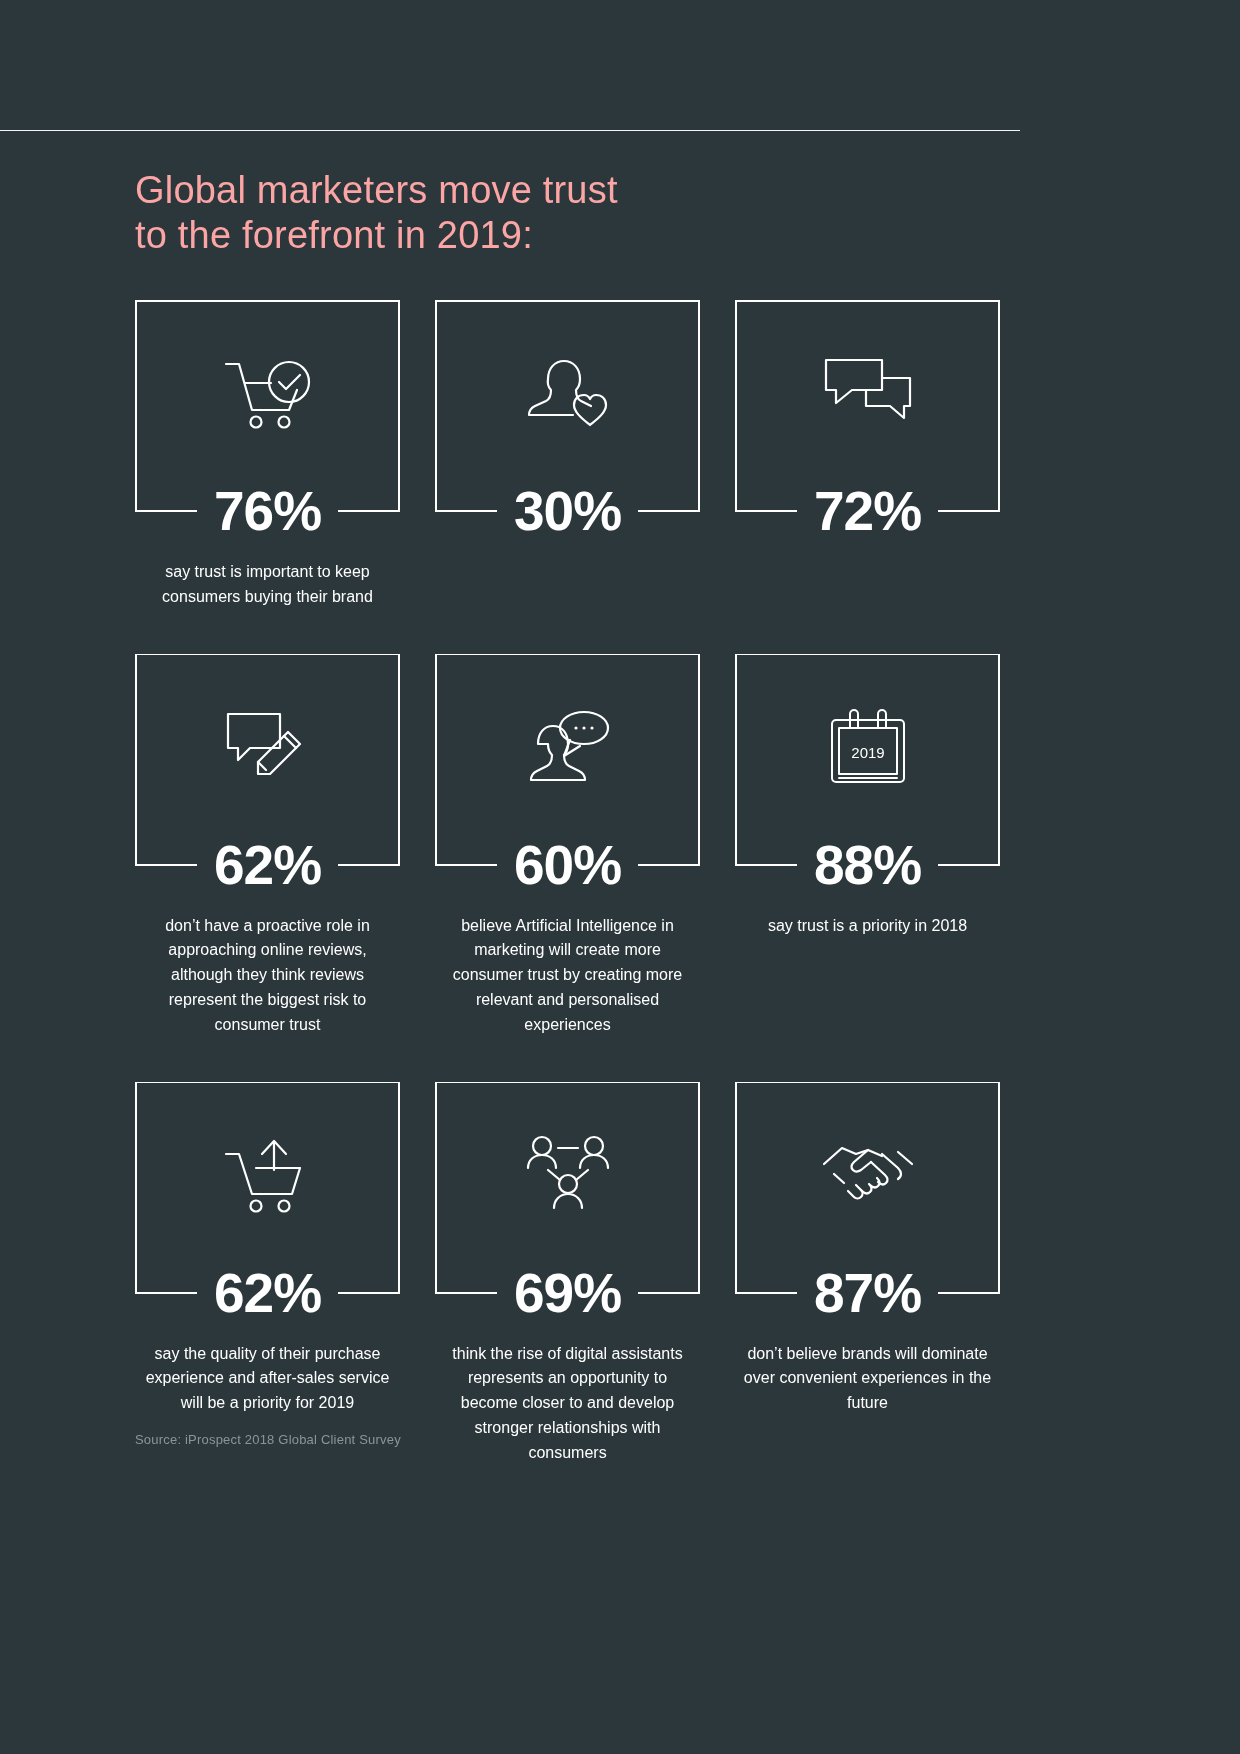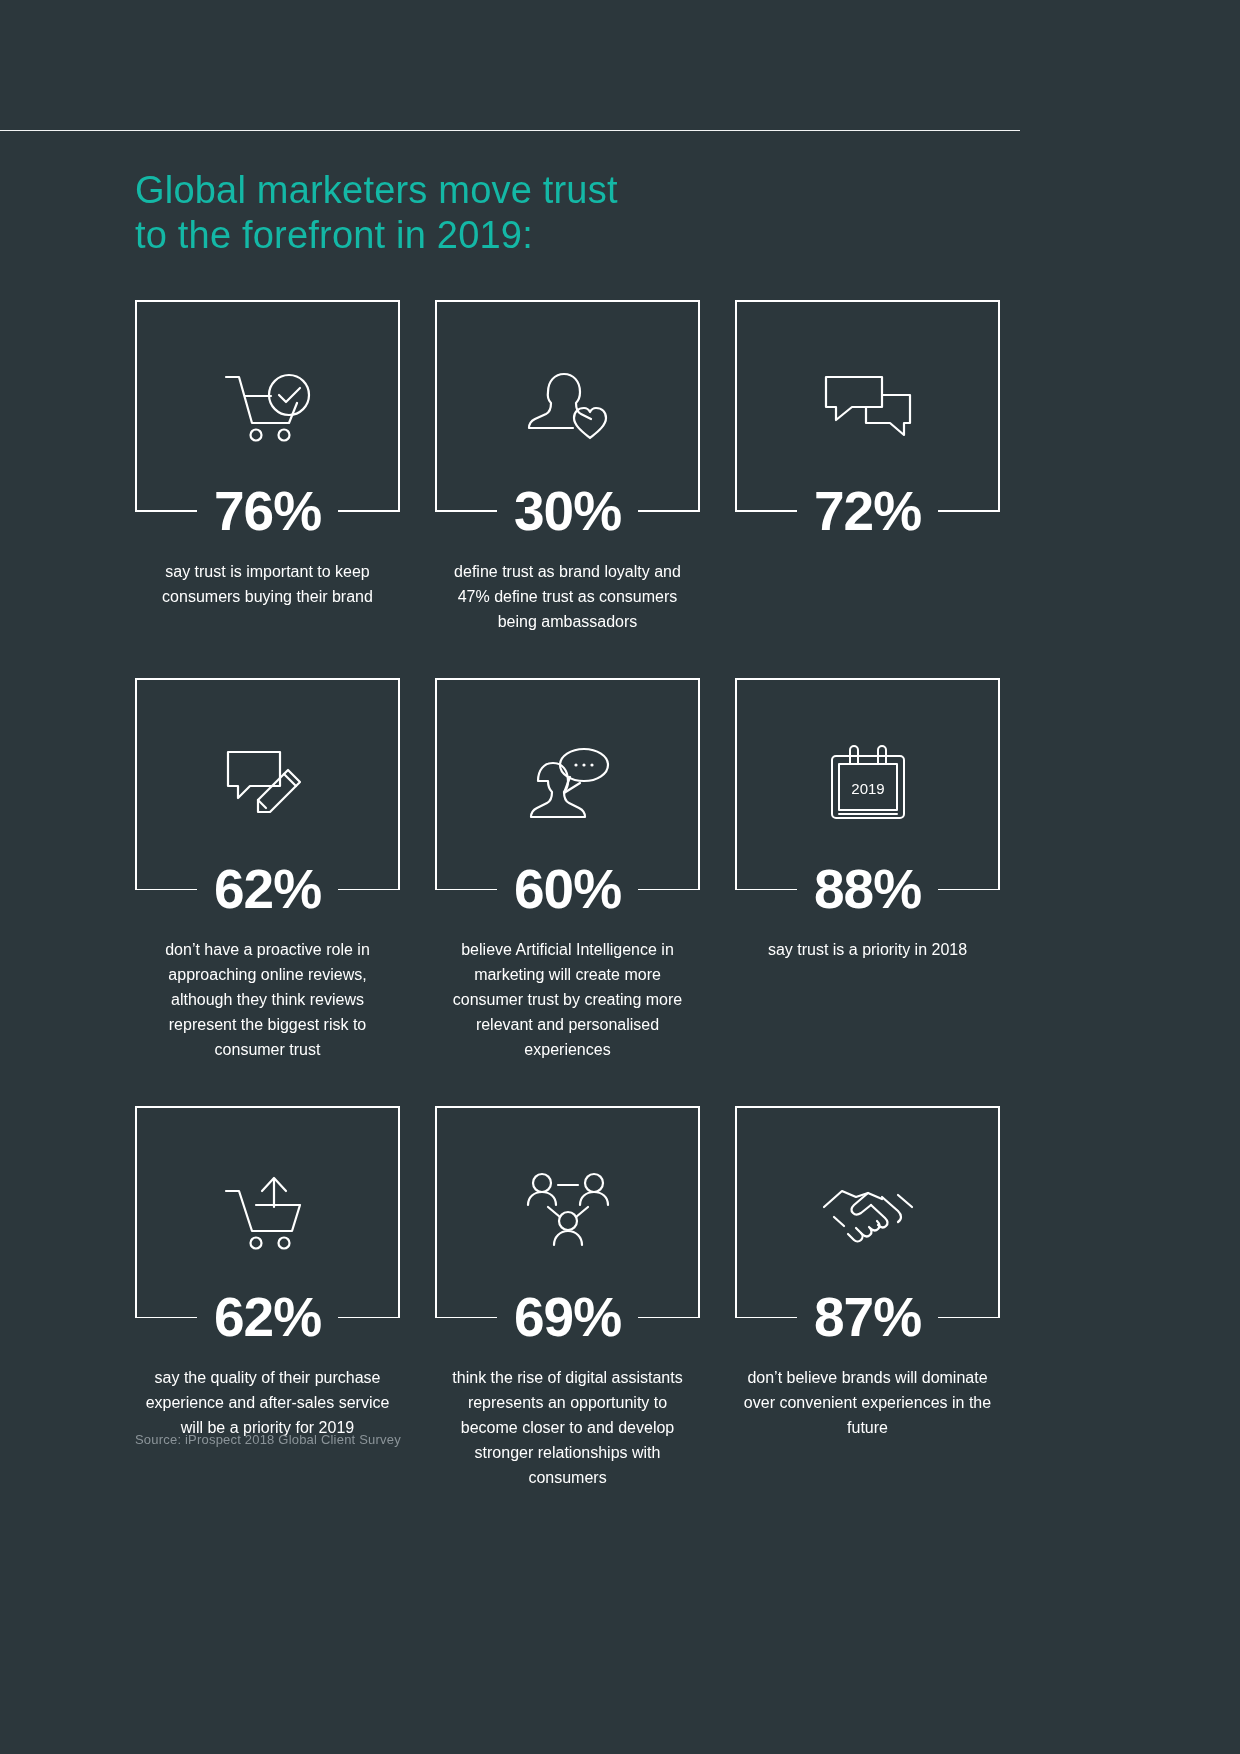--- a/index.html
+++ b/index.html
@@ -11,21 +11,21 @@
   }
   .page{ position:relative; width:1240px; height:1754px; background:#2c373c; overflow:hidden; }
 
   .top-rule{
     position:absolute; left:0; top:130px; width:1020px; height:1px;
     background:#ffffff; opacity:.95;
   }
 
   .title{
     position:absolute; left:135px; top:168px; width:760px;
-    color:#14b8a6; font-size:38px; line-height:1.18; font-weight:400;
+    color:#fca5a5; font-size:38px; line-height:1.18; font-weight:400;
     letter-spacing:.2px;
   }
   .title .line{ display:block; }
 
   .grid{
     position:absolute; left:135px; top:300px; width:865px;
   }
   .row{ display:flex; gap:35px; }
   .cell{ width:265px; display:flex; flex-direction:column; align-items:center; }
 
@@ -35,21 +35,21 @@
   }
   .card .edge{ position:absolute; background:#ffffff; }
   .card .edge.top   { left:0; top:0; width:100%; height:1.6px; }
   .card .edge.left  { left:0; top:0; width:1.6px; height:100%; }
   .card .edge.right { right:0; top:0; width:1.6px; height:100%; }
   .card .edge.bl    { left:0;  bottom:0; width:62px; height:1.6px; }
   .card .edge.br    { right:0; bottom:0; width:62px; height:1.6px; }
 
   .icon-wrap{
     position:absolute; left:0; right:0; top:52px;
-    display:flex; justify-content:center; align-items:center;
+    display:flex; justify-content:center; align-items:flex-start;
     height:110px;
   }
   .icon-wrap svg{ display:block; }
 
   .pct{
     position:absolute; left:0; right:0; bottom:-27px;
     text-align:center; color:#ffffff;
     font-size:55px; font-weight:700; letter-spacing:-1px;
     line-height:1;
   }
@@ -112,21 +112,20 @@
           <div class="edge br"></div>
           <div class="icon-wrap">
             <svg width="92" height="84" viewBox="0 0 92 84" fill="none" stroke="#ffffff" stroke-width="2.2" stroke-linecap="round" stroke-linejoin="round">
               <path d="M26 27 c0-11 7-18 16-18 s16 7 16 18 c0 6-2 9-4 11 c0 6 1 9 5 11 l10 5"></path>
               <path d="M26 27 c-1 6 1 9 3 11 c0 6-1 9-5 11 l-11 5 c-4 2-6 5-6 9 h44"></path>
               <path d="M62 43 c-6 0-10 4-10 10 c0 8 10 15 16 20 c6-5 16-12 16-20 c0-6-4-10-10-10 c-3 0-5 2-6 4 c-1-2-3-4-6-4 z"></path>
             </svg>
           </div>
           <div class="pct">30%</div>
         </div>
-        <div class="caption">define trust as brand loyalty and 47% define trust as consumers being ambassadors</div>
       </div>
 
       <div class="cell">
         <div class="card">
           <div class="edge top"></div>
           <div class="edge left"></div>
           <div class="edge right"></div>
           <div class="edge bl"></div>
           <div class="edge br"></div>
           <div class="icon-wrap">

